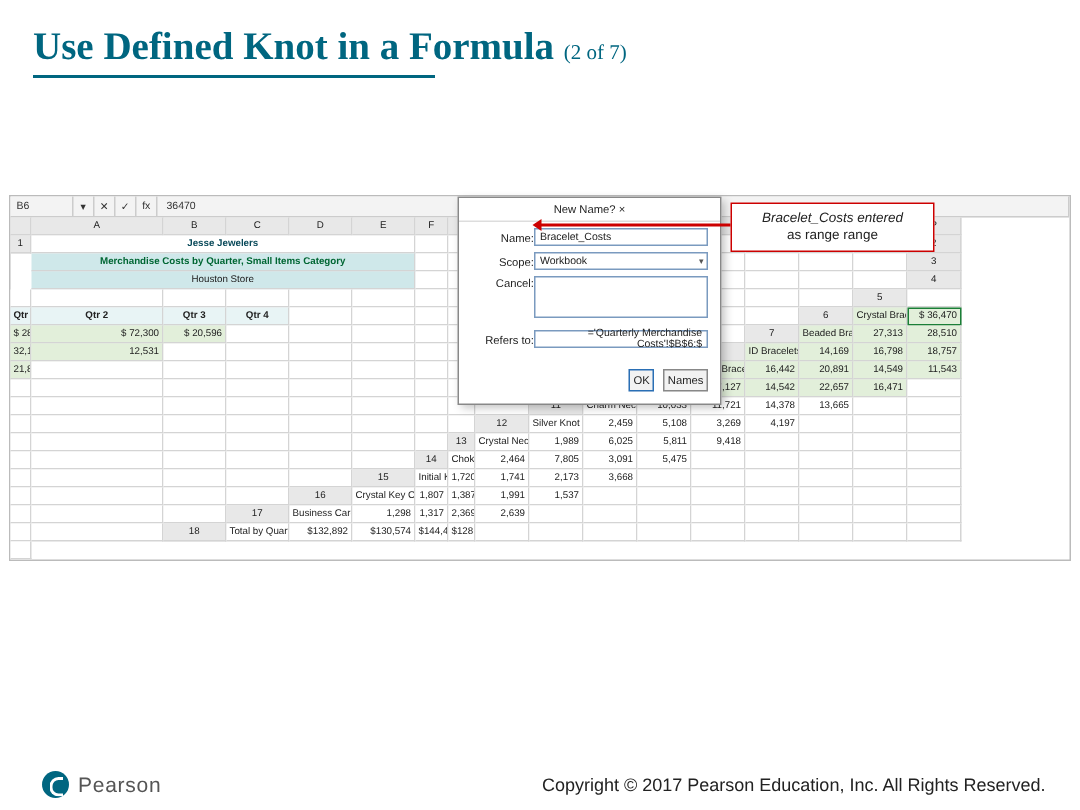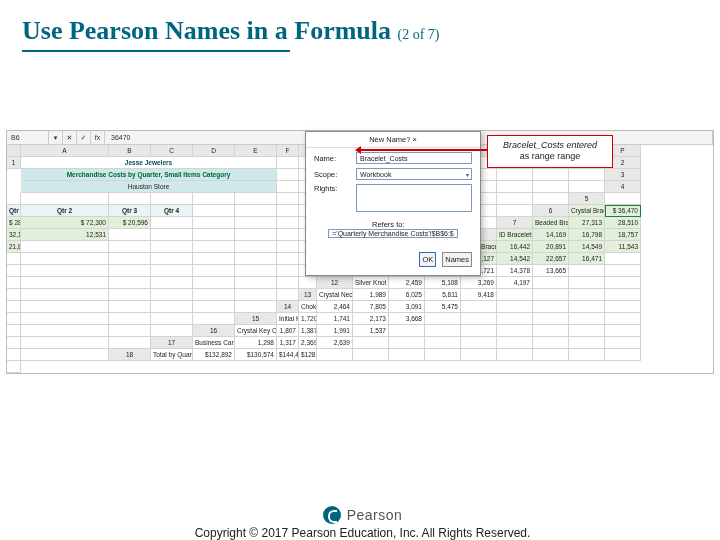--- a/index.html
+++ b/index.html
@@ -22,46 +22,46 @@
   .store-row { background: #cfe8ea; text-align: center; grid-column: 2 / span 5; }
   .qtr-head { background: #e8f4f5; text-align: center; font-weight: bold; }
   .num { text-align: right; }
   .sel { background: #e2efda !important; }
   .sel-label { background: #e2efda !important; }
   .sel-border { outline: 1.5px solid #1a7f37; outline-offset: -1px; }
   
   .dialog { position: absolute; left: 298px; top: 0px; width: 176px; background: #fff; border: 1px solid #888; box-shadow: 2px 2px 6px rgba(0,0,0,.25); font-size: 7.5px; color: #222; }
   .dlg-title { display: flex; justify-content: center; align-items: center; padding: 3px 16px; border-bottom: 1px solid #ddd; background: #fff; }
   .dlg-close { width: 10px; text-align: center; cursor: default; }
-  .dlg-body { padding: 4px 8px; }
+  .dlg-body { padding: 4px 8px; text-align: right; }
   .dlg-row { display: flex; align-items: center; margin-bottom: 4px; }
   .dlg-label { width: 42px; }
   .dlg-input { flex: 1; border: 1px solid #7a9abf; height: 12px; font-size: 7px; padding: 0 3px; background: #fff; display: flex; align-items: center; position: relative; }
   .dlg-select-caret { position: absolute; right: 2px; font-size: 6px; color: #555; }
   .dlg-textarea { flex: 1; border: 1px solid #7a9abf; height: 28px; background: #fff; }
-  .dlg-refers { margin-top: 8px; flex-direction: column; }
+  .dlg-refers { margin-top: 8px; }
   .dlg-buttons { display: flex; justify-content: flex-end; gap: 6px; padding: 6px 8px 8px; }
   .dlg-btn { border: 1px solid #888; background: #f2f2f2; font-size: 7.5px; padding: 2px 2px; }
   .dlg-btn.primary { border: 1px solid #2a6fb5; }
   .arrow { position: absolute; left: 350px; top: 18px; width: 130px; height: 2px; background: #c00; z-index: 5; }
   .arrow::before { content: ""; position: absolute; left: -6px; top: -3px; border: 4px solid transparent; border-right: 6px solid #c00; }
-  .callout { position: absolute; left: 480px; top: 4px; width: 126px; border: 1.5px solid #c00; background: #fff; font-size: 9px; font-style: italic; text-align: center; padding: 4px 4px; line-height: 1.25; color: #222; }
+  .callout { position: absolute; left: 480px; top: 4px; width: 136px; border: 1.5px solid #c00; background: #fff; font-size: 9px; font-style: italic; text-align: center; padding: 4px 4px; line-height: 1.25; color: #222; }
   .callout .em { font-style: italic; }
-  .footer { position: absolute; left: 0; right: 0; bottom: 0; height: 34px; display: flex; align-items: center; justify-content: space-between; padding: 0 23px 0 28px; flex-direction: column; }
+  .footer { position: absolute; left: 0; right: 0; bottom: 0; height: 34px; display: flex; align-items: center; justify-content: space-between; padding: 0 23px 0 28px; }
   .brand { display: flex; align-items: center; gap: 6px; }
   .brand-circle { width: 18px; height: 18px; border-radius: 50%; background: #006680; position: relative; }
   .brand-circle::after { content: ""; position: absolute; left: 5px; top: 4px; width: 7px; height: 9px; border: 2px solid #fff; border-right: none; border-radius: 6px 0 0 6px; }
   .brand-text { font-size: 14px; color: #555; letter-spacing: .5px; }
   .copyright { font-size: 12px; color: #222; }
 </style>
 </head>
 <body>
 
 <div class="slide-title">
-  <span>Use Pearson Names in a Formula</span>
+  <span>Use Defined Knot in a Formula</span>
   <span class="title-pager">(2 of 7)</span>
 </div>
 <div class="title-underline"></div>
 
 <div class="shot-wrap">
 
   <div class="formula-bar">
     <div class="fb-cell fb-namebox">B6</div>
     <div class="fb-cell fb-icon">▾</div>
     <div class="fb-cell fb-icon">✕</div>
@@ -389,21 +389,21 @@
           </div>
       </div>
       <div class="dlg-row">
         <div class="dlg-label">Scope:</div>
         <div class="dlg-input">
             <span>Workbook</span>
             <span class="dlg-select-caret">▾</span>
           </div>
       </div>
       <div class="dlg-row" style="align-items:flex-start">
-        <div class="dlg-label">Rights:</div>
+        <div class="dlg-label">Cancel:</div>
         <div class="dlg-textarea"></div>
       </div>
       <div class="dlg-row dlg-refers">
         <div class="dlg-label">Refers to:</div>
         <div class="dlg-input">
             <span>='Quarterly Merchandise Costs'!$B$6:$</span>
           </div>
       </div>
     </div>
     <div class="dlg-buttons">

